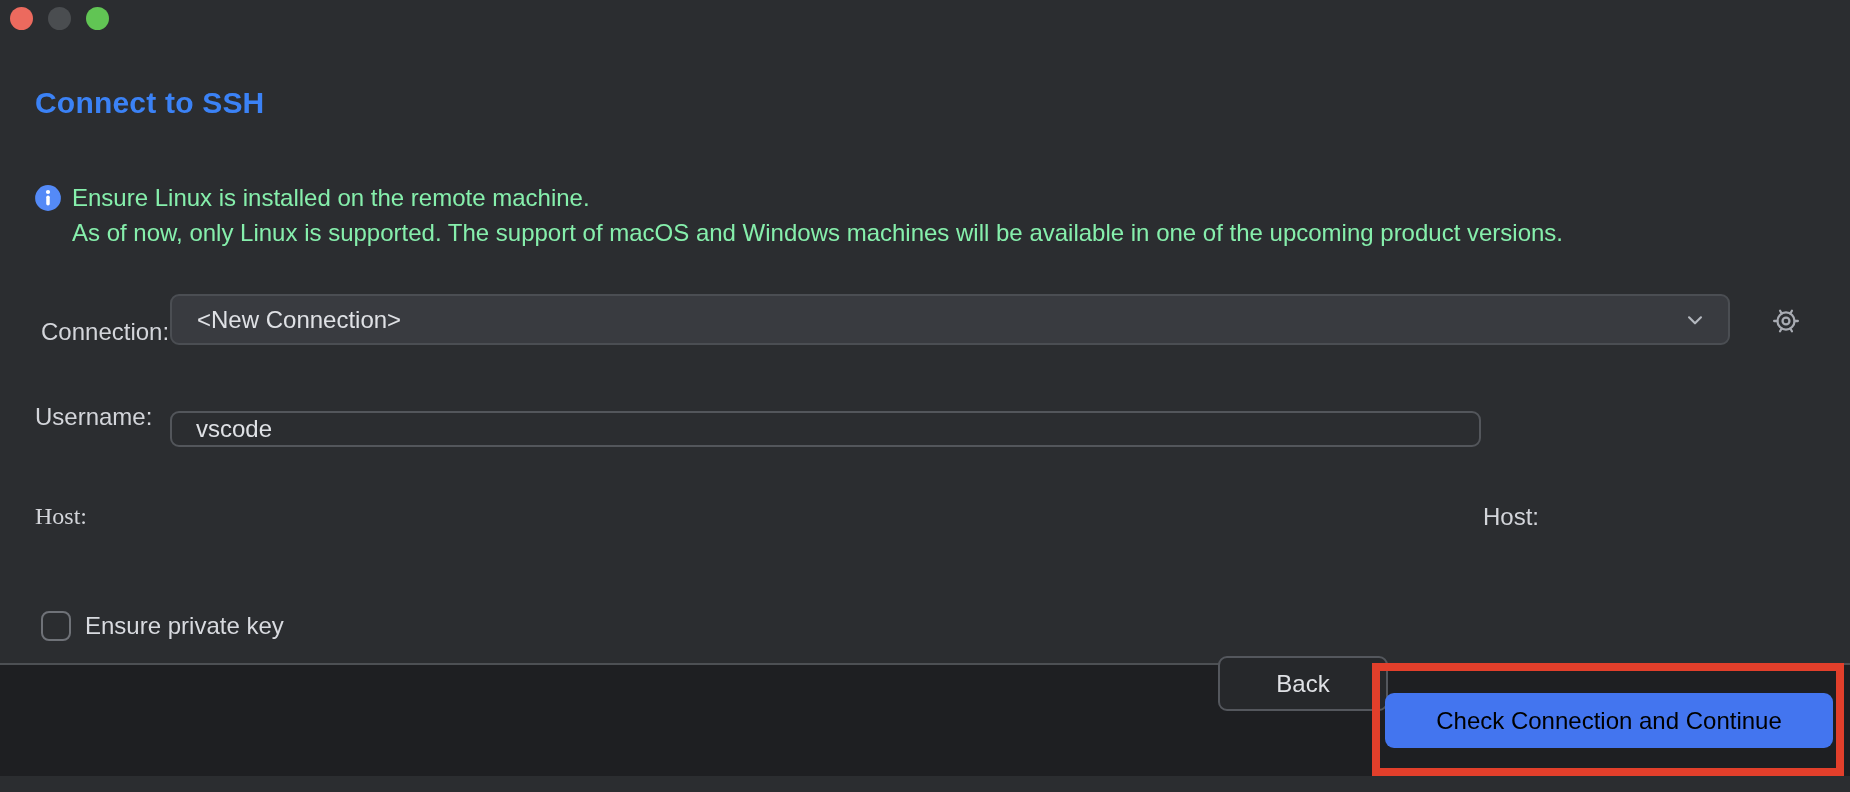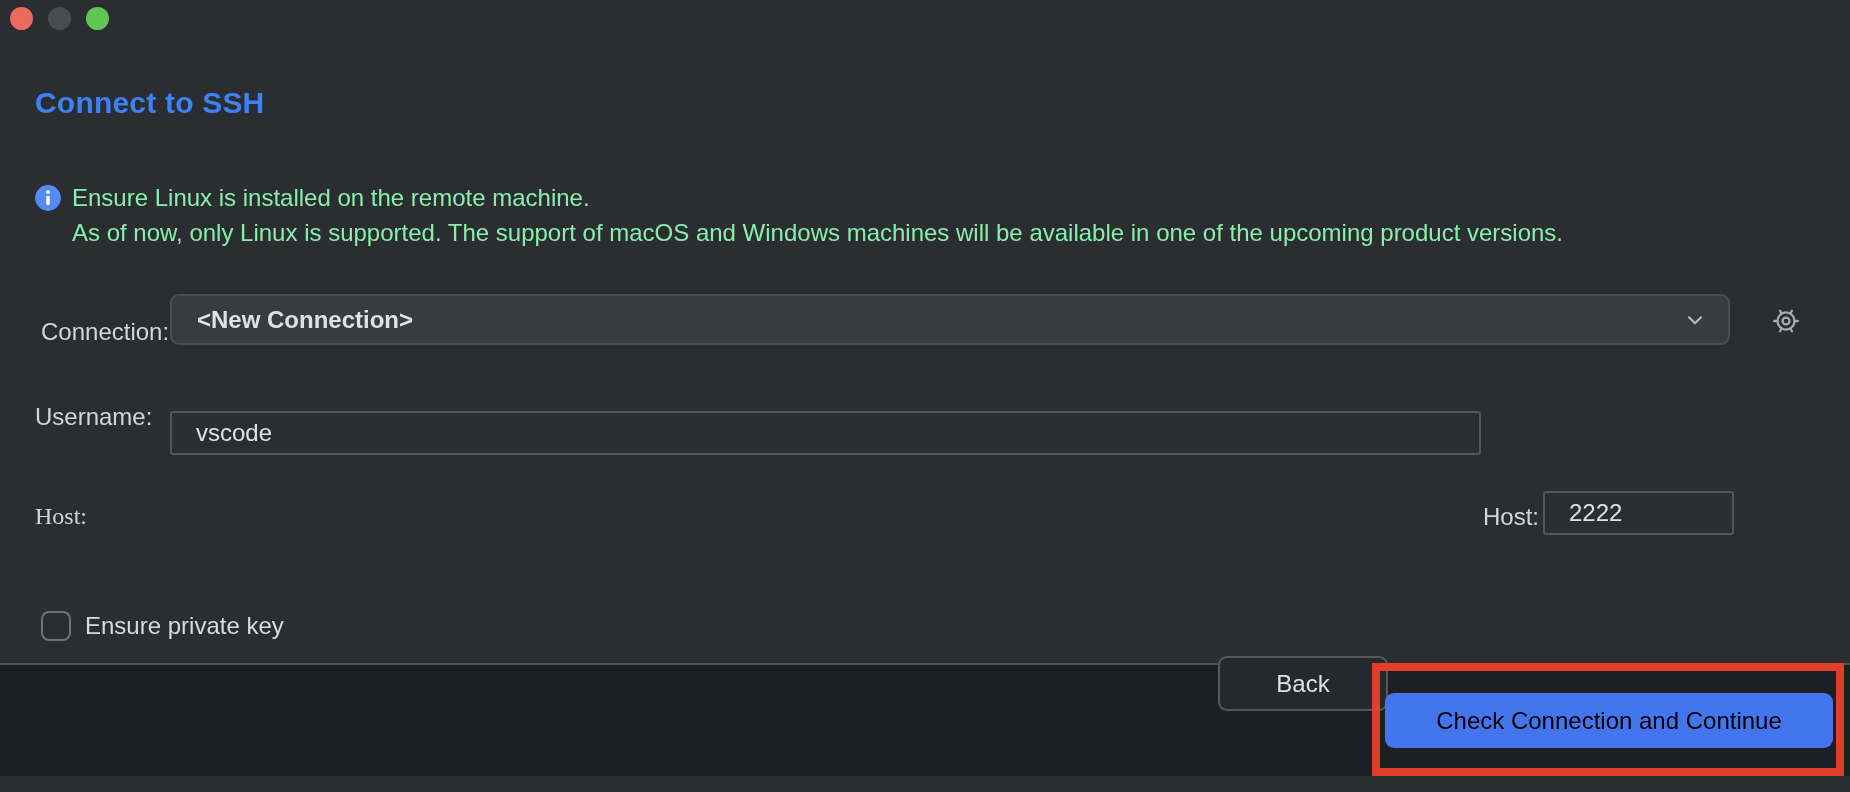--- a/index.html
+++ b/index.html
@@ -24,25 +24,25 @@
   .flabel{position:absolute;font-size:24px;color:#D3D5DA;white-space:nowrap;}
   .lbl-connection{left:41px;top:306px;margin-top:12px;}
   .lbl-username{left:35px;top:403px;}
   .lbl-host{left:35px;top:503px;font-family:Liberation Serif, serif;}
   .lbl-port{left:1483px;top:503px;}
   .combobox{
     position:absolute;left:170px;top:294px;width:1560px;height:51px;
     box-sizing:border-box;background:#393B40;border:2px solid #4B4E53;border-radius:9px;
     display:flex;align-items:center;padding:0 20px 0 25px;cursor:default;
   }
-  .combobox .cb-value{font-size:24px;color:#DFE1E5;flex:1;font-weight:bold;}
+  .combobox .cb-value{font-size:24px;color:#DFE1E5;flex:1;}
   .gear-btn{position:absolute;left:1768px;top:303px;width:36px;height:36px;display:flex;align-items:center;justify-content:center;background:transparent;border:none;padding:0;}
   .tinput{
-    position:absolute;box-sizing:border-box;height:44px;background:transparent;
-    border:2px solid #53565B;border-radius:3px;color:#DFE1E5;font-size:24px;
+    position:absolute;box-sizing:border-box;height:36px;background:transparent;
+    border:2px solid #53565B;border-radius:9px;color:#DFE1E5;font-size:24px;
     font-family:"Liberation Sans", sans-serif;padding:0 20px 0 24px;outline:none;
   }
   .in-username{left:170px;top:411px;width:1311px;}
   .in-host{left:170px;top:491px;width:1284px;}
   .in-port{left:1543px;top:491px;width:191px;}
   
   .checkbox{position:absolute;left:41px;top:611px;width:30px;height:30px;box-sizing:border-box;
     border:2px solid #6F7278;border-radius:8px;background:transparent;}
   .cb-label{position:absolute;left:85px;top:612px;font-size:24px;color:#D8DADF;}
   
@@ -105,21 +105,20 @@
         </g>
       </svg>
     </span>
   </button>
 
   <div class="flabel lbl-username">Username:</div>
   <input class="tinput in-username" type="text" value="vscode" style="">
 
   <div class="flabel lbl-host">Host:</div>
   <div class="flabel lbl-port">Host:</div>
-  <input class="tinput in-port" type="text" value="2222" style="">
 
   <div class="checkbox"></div>
   <div class="cb-label">Ensure private key</div>
 
   <div class="footer"></div>
   <button class="btn btn-back">Back</button>
   <button class="btn btn-primary">Check Connection and Continue</button>
 
   <div class="annotation"></div>
 

